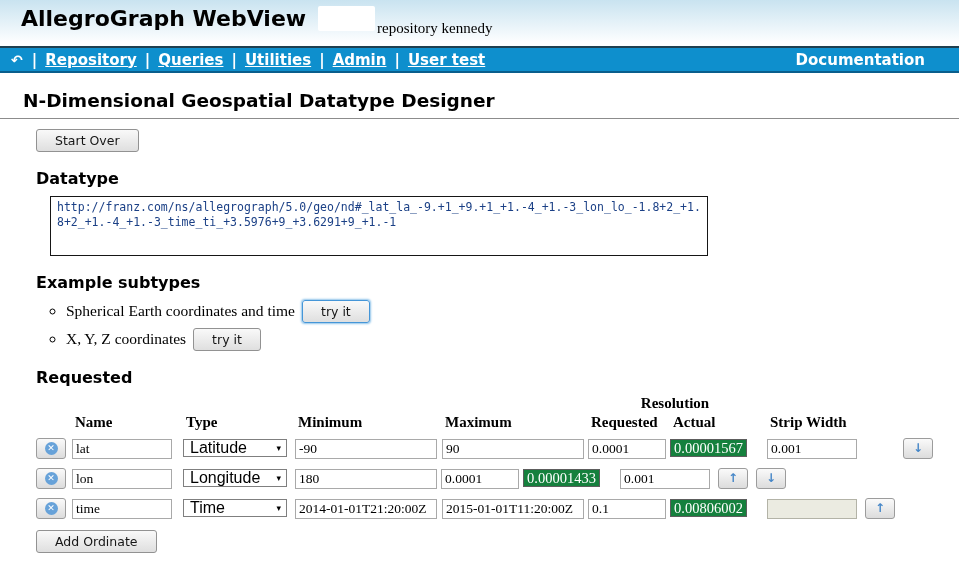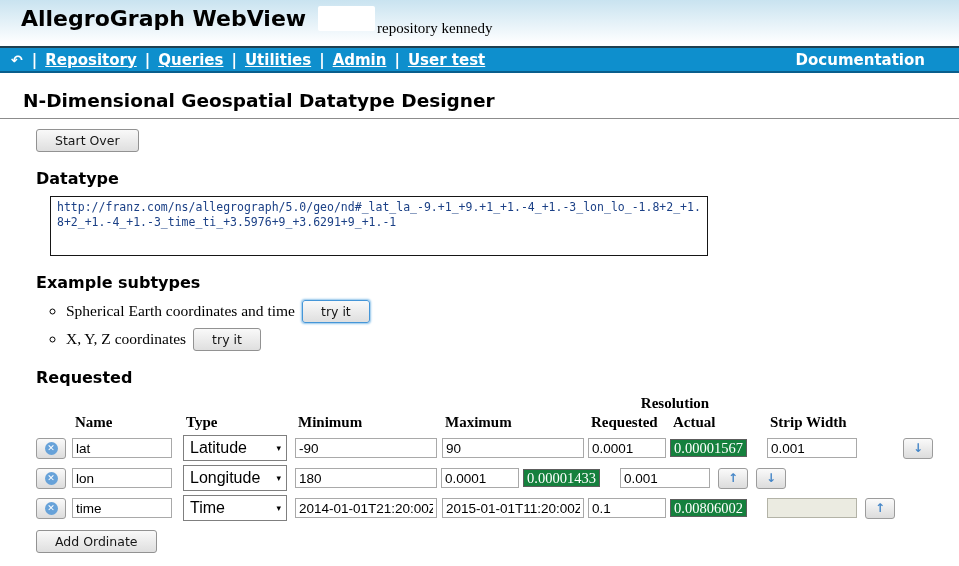--- a/index.html
+++ b/index.html
@@ -72,26 +72,26 @@
   .res-spacer { width:552px; flex:none; }
   .res-label { width:174px; flex:none; text-align:center;
     font-family:"Liberation Serif", serif; font-weight:bold; font-size:15px; }
 
   .hdr-row { margin-bottom:4px; }
   .hdr-cell { font-family:"Liberation Serif", serif; font-weight:bold; font-size:15px; padding-left:3px;
     white-space:nowrap; }
 
   input.txt {
     width:100%; height:20px; border:1px solid #a9a9a9; background:#fff;
-    font-family:Liberation Sans, sans-serif; font-size:13.5px; padding:1px 3px; color:#000;
+    font-family:Liberation Serif, serif; font-size:13.5px; padding:1px 3px; color:#000;
   }
   input.txt.disabled, input.txt:disabled { background:#ebebe1; border-color:#b3b3a7; }
 
   .fake-select {
-    width:104px; height:26px; border:1px solid #7f7f7f; background:#fff; cursor:default;
+    width:104px; height:18px; border:1px solid #7f7f7f; background:#fff; cursor:default;
     display:flex; align-items:center; padding:0 5px 0 6px;
     font-family:"Liberation Sans", sans-serif; font-size:16px; color:#000;
   }
   .fake-select .lbl { max-width:72px; overflow:hidden; white-space:nowrap; }
   .fake-select .arr { margin-left:auto; font-size:9px; }
 
   .actual-cell {
     width:92px; height:21px; background:#15803d; border:1px solid #5d5d5d; color:#fff;
     font-family:"Liberation Serif", serif; font-size:14.5px; line-height:19px; padding:0 3px;
     white-space:nowrap; overflow:hidden;

